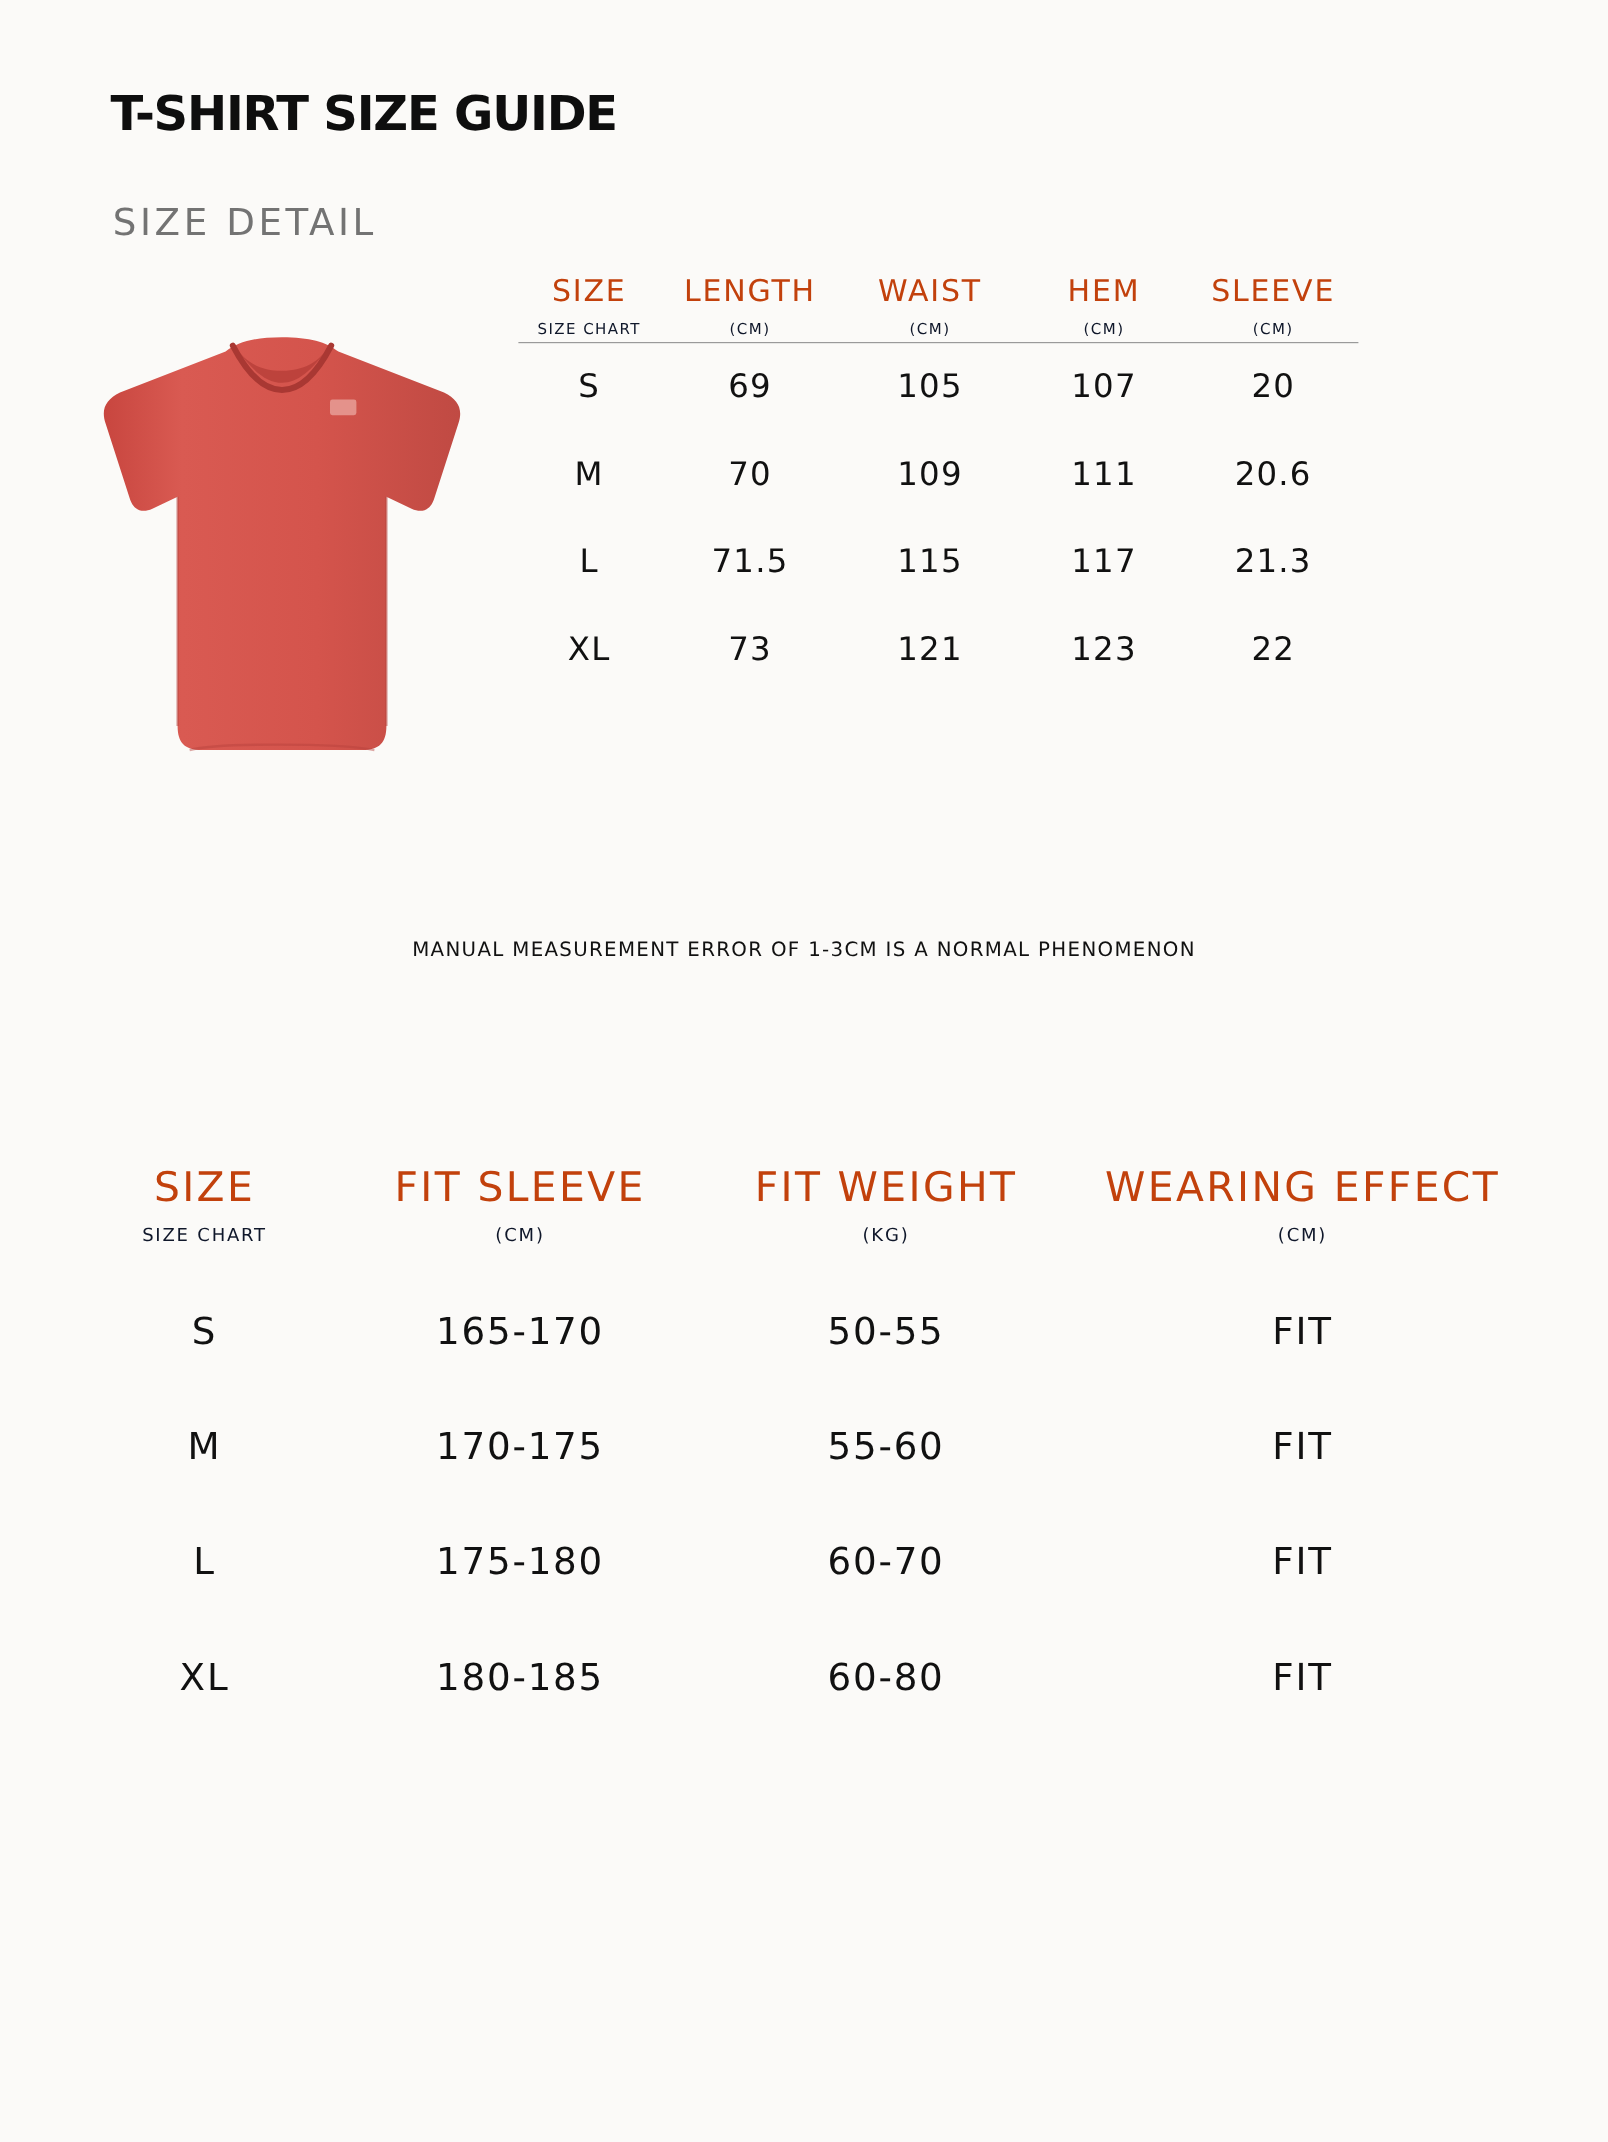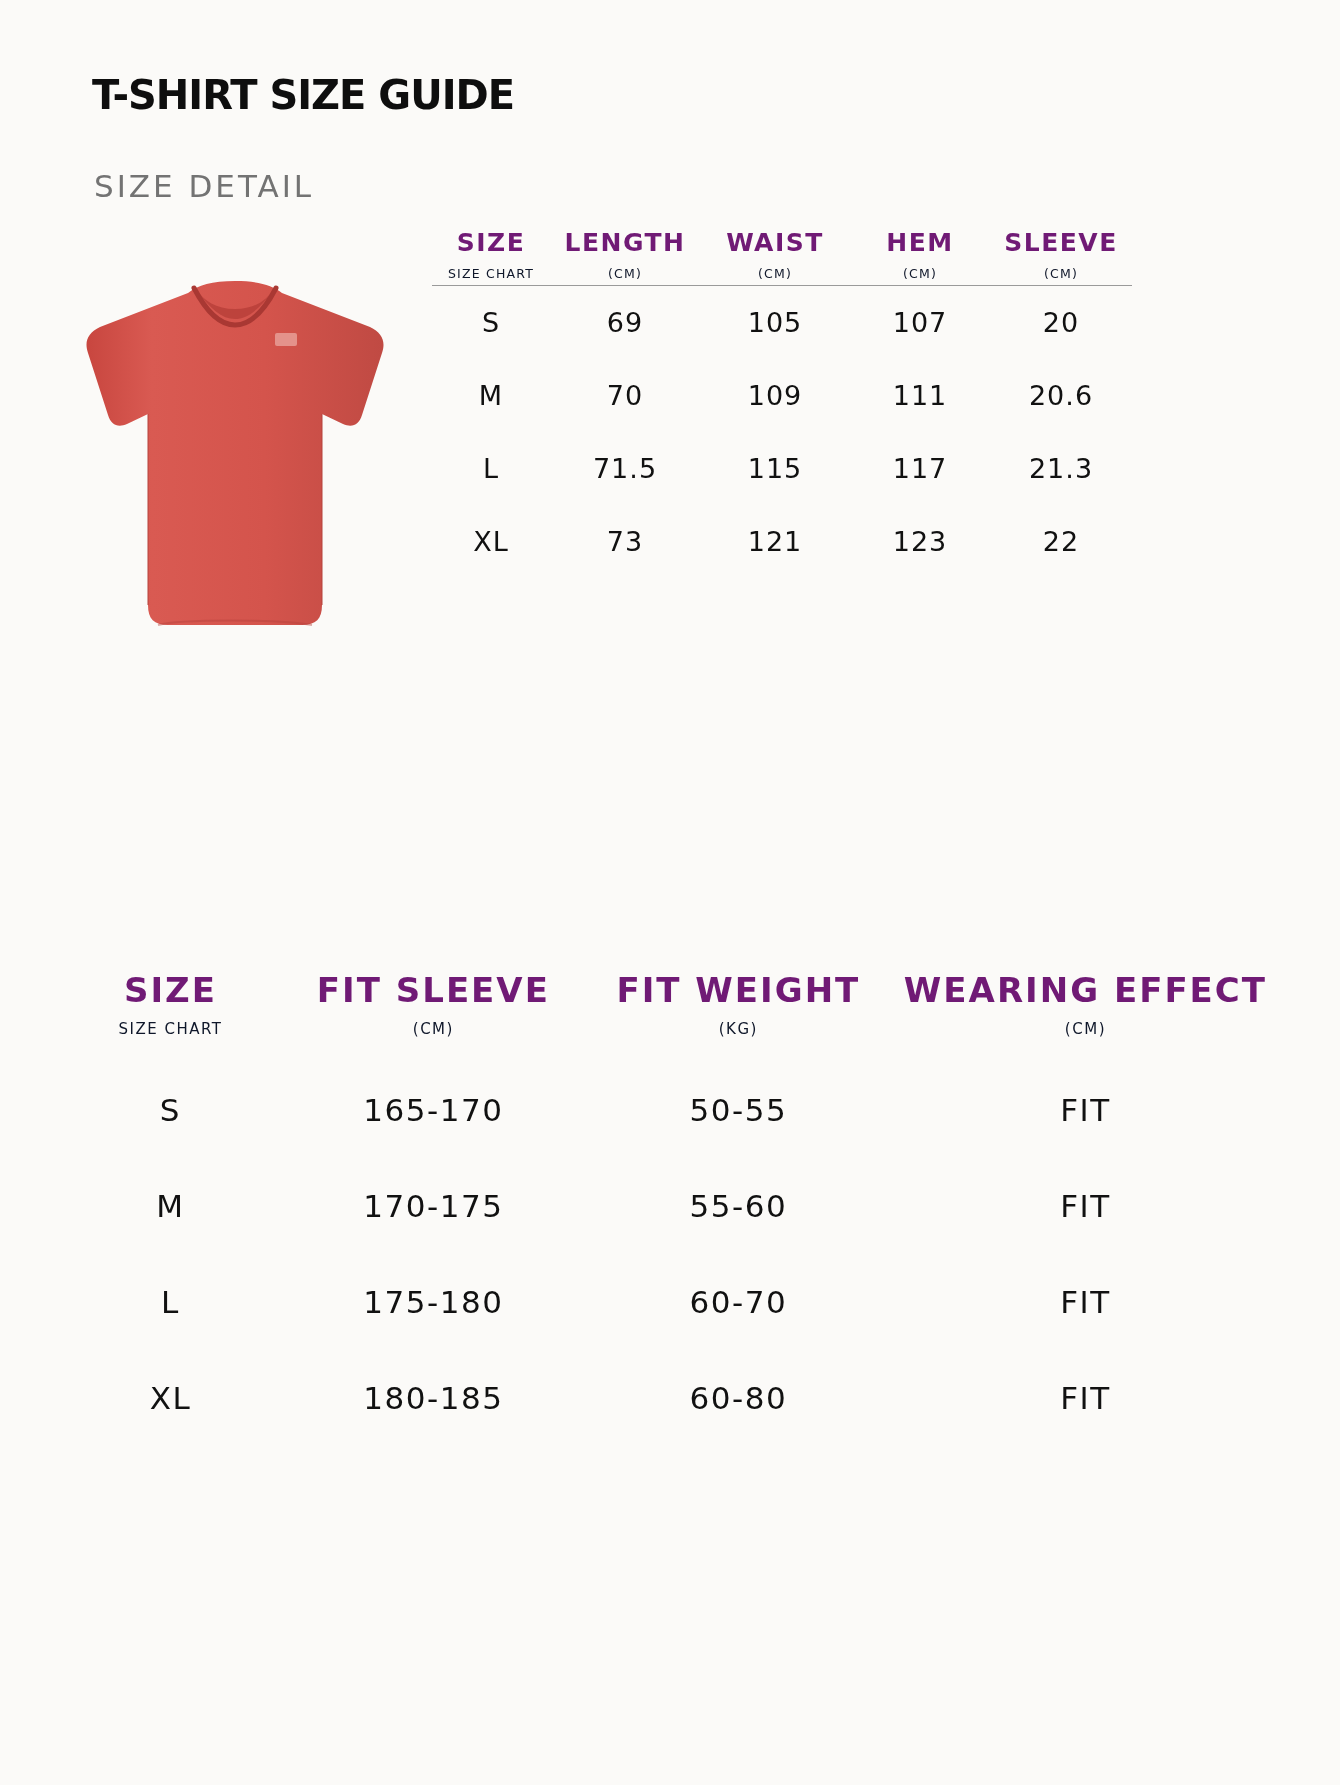--- a/index.html
+++ b/index.html
@@ -73,22 +73,21 @@
   .size-table th {
     font-weight: 400;
     padding: 0 0 4px 0;
     text-align: center;
     vertical-align: top;
   }
   .th-main {
     display: block;
     font-size: 25px;
     letter-spacing: 1.5px;
-    color: #701a75;
-    font-weight: bold;
+    color: #c2410c;
   }
   .th-sub {
     display: block;
     font-size: 12.5px;
     letter-spacing: 1.2px;
     color: #0f172a;
     margin-top: 9px;
   }
   .size-table thead tr { }
   .rule-row td {
@@ -272,20 +271,21 @@
           <td class="col-size">XL</td>
           <td>73</td>
           <td>121</td>
           <td>123</td>
           <td>22</td>
         </tr>
       </tbody>
     </table>
   </div>
 
+  <div class="note">MANUAL MEASUREMENT ERROR OF 1-3CM IS A NORMAL PHENOMENON</div>
 
 
   <div class="sel-table">
     <table>
       <thead>
         <tr>
           <th style="width:210px">
             <span class="th-main">SIZE</span>
             <span class="th-sub">SIZE CHART</span>
           </th>

